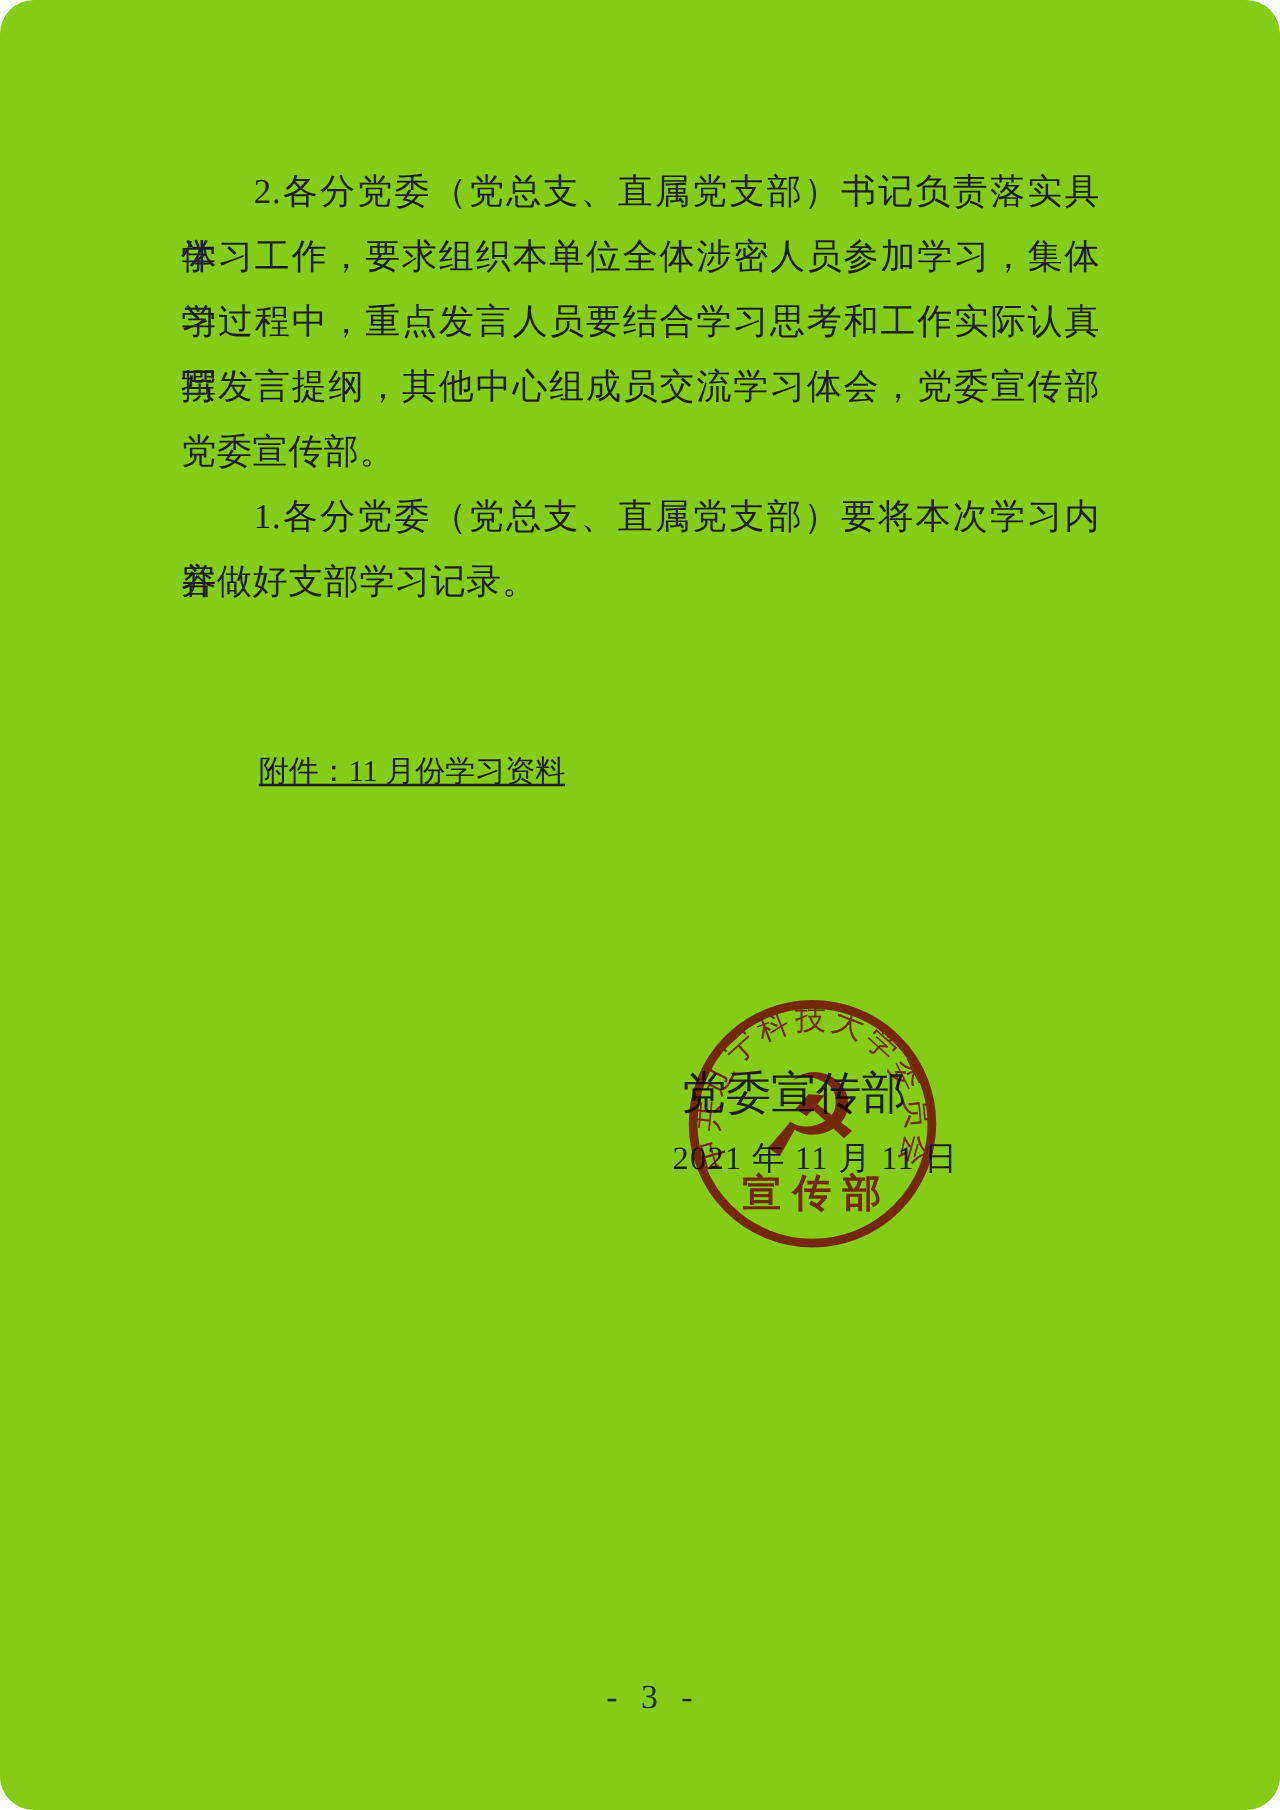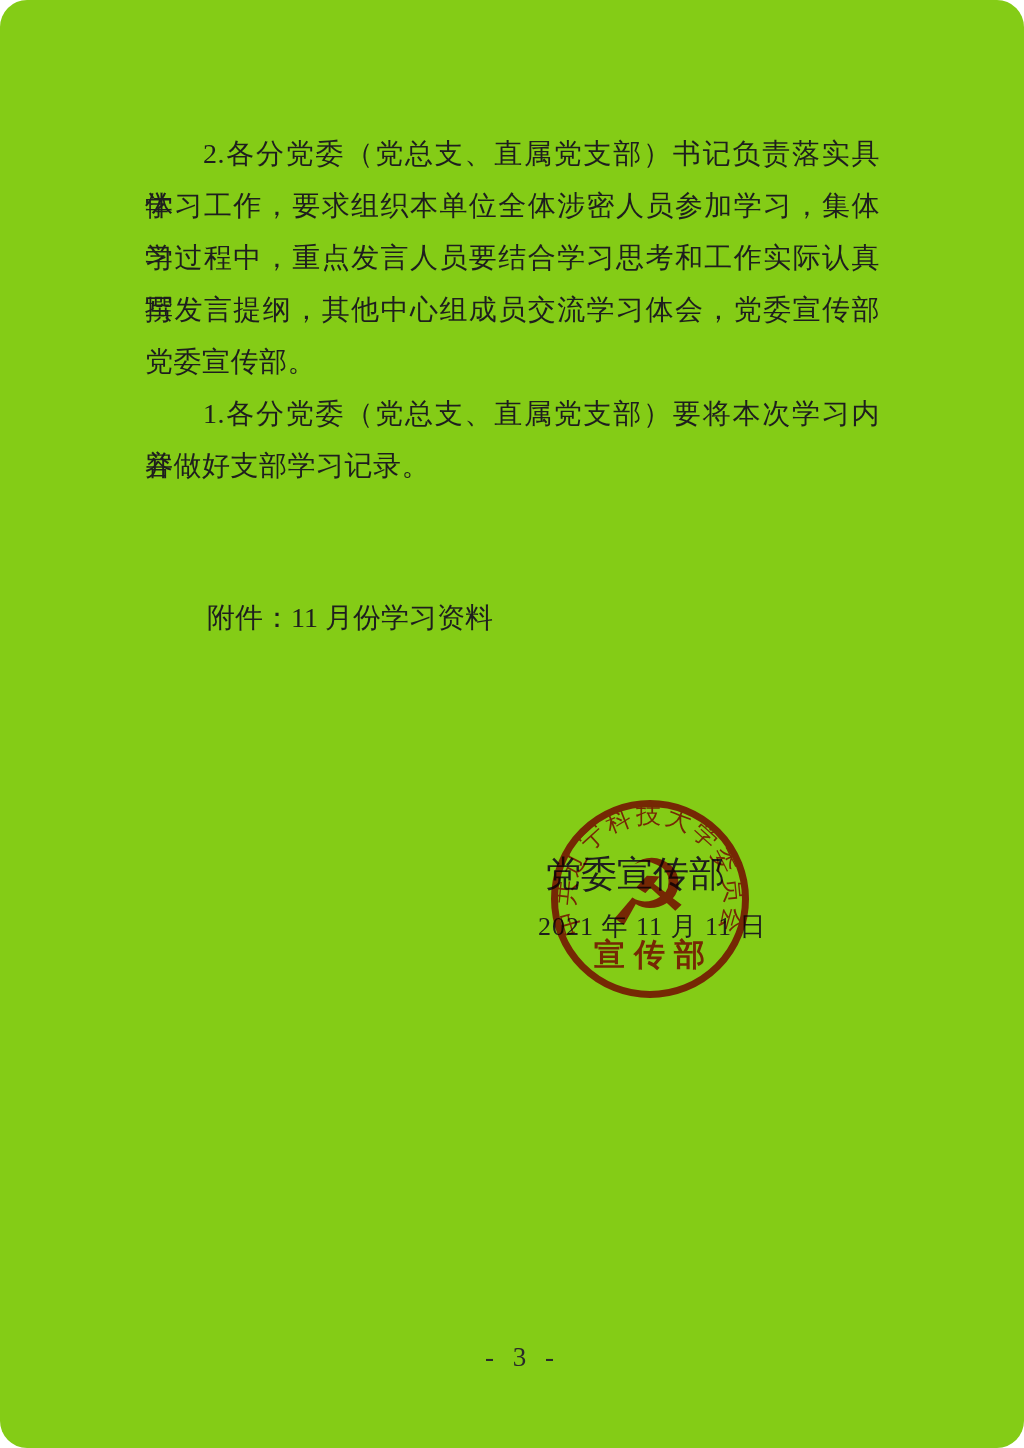--- a/index.html
+++ b/index.html
@@ -44,24 +44,25 @@
     text-justify: inter-character;
   }
   .line.indent {
     text-indent: 58px;
   }
   .attachment {
     position: absolute;
     left: 145px;
     top: 592px;
     width: 735px;
-    font-size: 28px;
+    font-size: 24px;
     line-height: 52px;
     text-indent: 62px;
     white-space: nowrap;
+    text-decoration: underline;
   }
   
   .signature {
     position: absolute;
     left: 520px;
     top: 858px;
     width: 230px;
     text-align: center;
     font-size: 36px;
     line-height: 32px;

